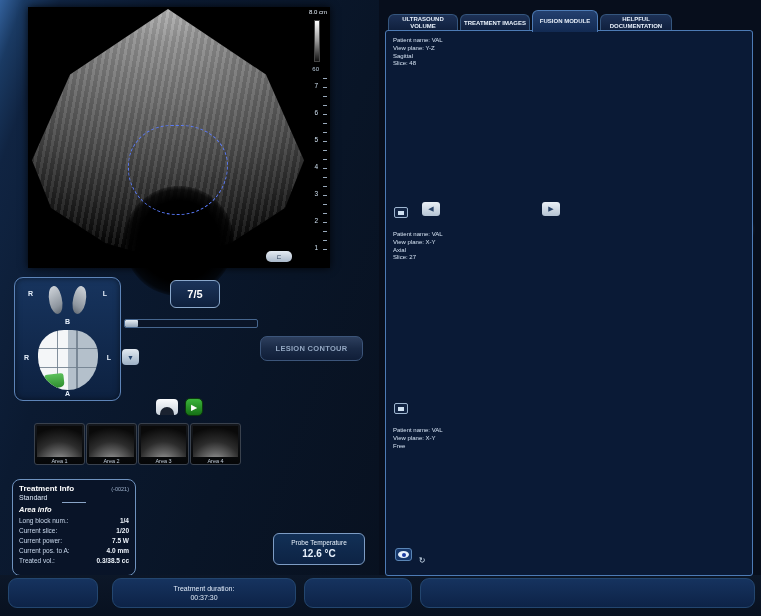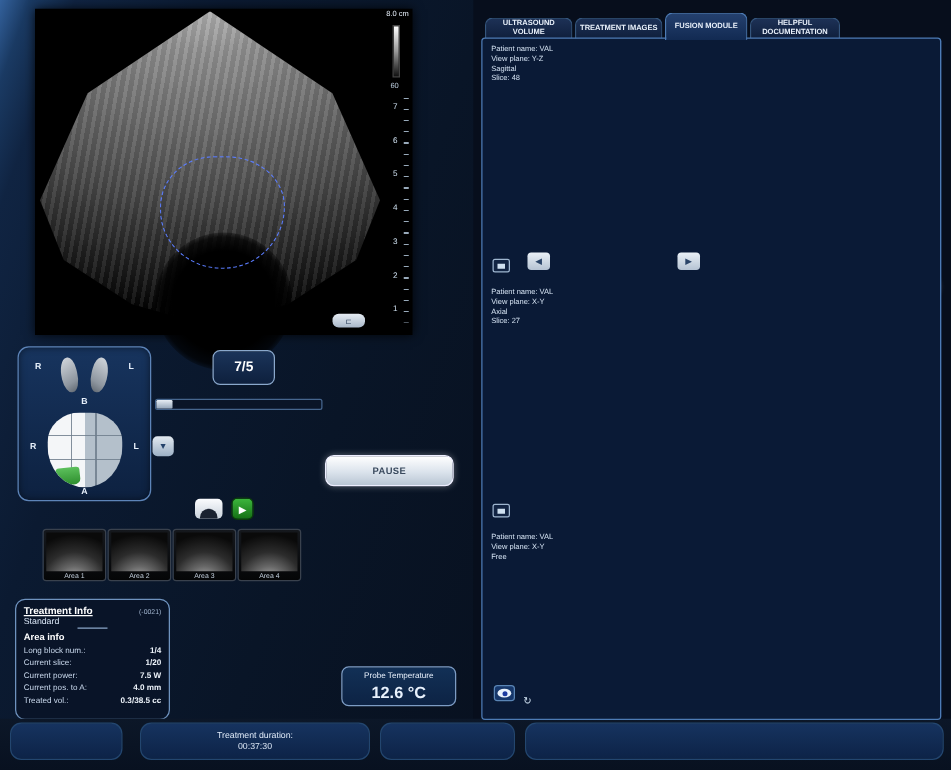--- a/index.html
+++ b/index.html
@@ -79,31 +79,31 @@
   
   .thumb{position:absolute;top:423px;width:51px;height:42px;border:1px solid #39414d;border-radius:3px;
     background:linear-gradient(#15181d,#050607);overflow:hidden;}
   .thumb-img{height:31px;margin:2px 2px 0 2px;
     background:radial-gradient(ellipse 90% 120% at 50% 125%,#999 12%,#666 32%,#2c2c2c 62%,#0a0a0a 100%);}
   .thumb-cap{font-size:5.5px;color:#c3cfdd;text-align:center;margin-top:1px;}
   
   .tinfo{position:absolute;left:12px;top:479px;width:124px;height:97px;border:1px solid #6f93bf;border-radius:8px;
     background:rgba(9,20,40,.9);padding:4px 6px;}
   .tinfo-head{display:flex;justify-content:space-between;align-items:baseline;}
-  .tinfo-title{font-size:8px;font-weight:bold;color:#fff;text-decoration:underline;}
+  .tinfo-title{font-size:8px;font-weight:bold;color:#fff;}
   .tinfo-code{font-size:5.5px;color:#9fb2cc;}
   .tinfo-mode{font-size:7px;color:#dce8f8;margin-top:1px;}
   .tinfo-underline{width:24px;height:1px;background:#8aa5c8;margin:1px auto 2px auto;}
-  .tinfo-section{font-size:7.5px;font-weight:bold;color:#fff;margin-bottom:2px;}
+  .tinfo-section{font-size:7.5px;font-weight:bold;color:#fff;margin-bottom:2px;font-style:italic;}
   .tinfo-row{display:flex;justify-content:space-between;font-size:6.5px;color:#c9d8ec;line-height:1.55;}
   .tinfo-row b{color:#eef4fb;font-weight:bold;}
   .ptemp{position:absolute;left:273px;top:533px;width:92px;height:32px;border:1px solid #7d9cc4;border-radius:6px;
     background:linear-gradient(#123056,#0d2344);display:flex;flex-direction:column;align-items:center;justify-content:center;gap:2px;}
   .ptemp div{font-size:6.5px;color:#e8f1fc;}
-  .ptemp .val{font-size:13px;font-weight:bold;}
+  .ptemp .val{font-size:10px;font-weight:bold;}
   
   .bottom{position:absolute;left:0;top:575px;width:761px;height:41px;
     background:linear-gradient(#0c1728,#081120);}
   .bpill{position:absolute;top:3px;height:30px;border:1px solid #23466f;border-radius:9px;
     background:linear-gradient(#16335f,#0d2347);}
   .bpill.duration{display:flex;flex-direction:column;align-items:center;justify-content:center;}
   .bpill.duration div{font-size:7px;color:#dfeaf8;line-height:1.35;}
   
   .right-panel{position:absolute;left:379px;top:0;width:382px;height:616px;background:#070e1c;}
   .tab{position:absolute;top:14px;height:17px;border:1px solid #35567e;border-bottom:none;border-radius:6px 6px 0 0;
@@ -234,22 +234,22 @@
     <div class="area-box">
       <span>7/5</span>
     </div>
     <div class="progress">
       <div class="progress-fill"></div>
     </div>
     <div class="down-btn">
       <span>▼</span>
     </div>
 
-    <div class="action-btn pause" style="top:364px">
-      <span>PAUSE</span>
+    <div class="action-btn" style="top:336px">
+      <span>LESION CONTOUR</span>
     </div>
 
     <div class="probe-btn">
       <div class="probe-dome"></div>
     </div>
     <div class="play-btn">
       <span>▶</span>
     </div>
 
     <div class="thumb" style="left:34px">

